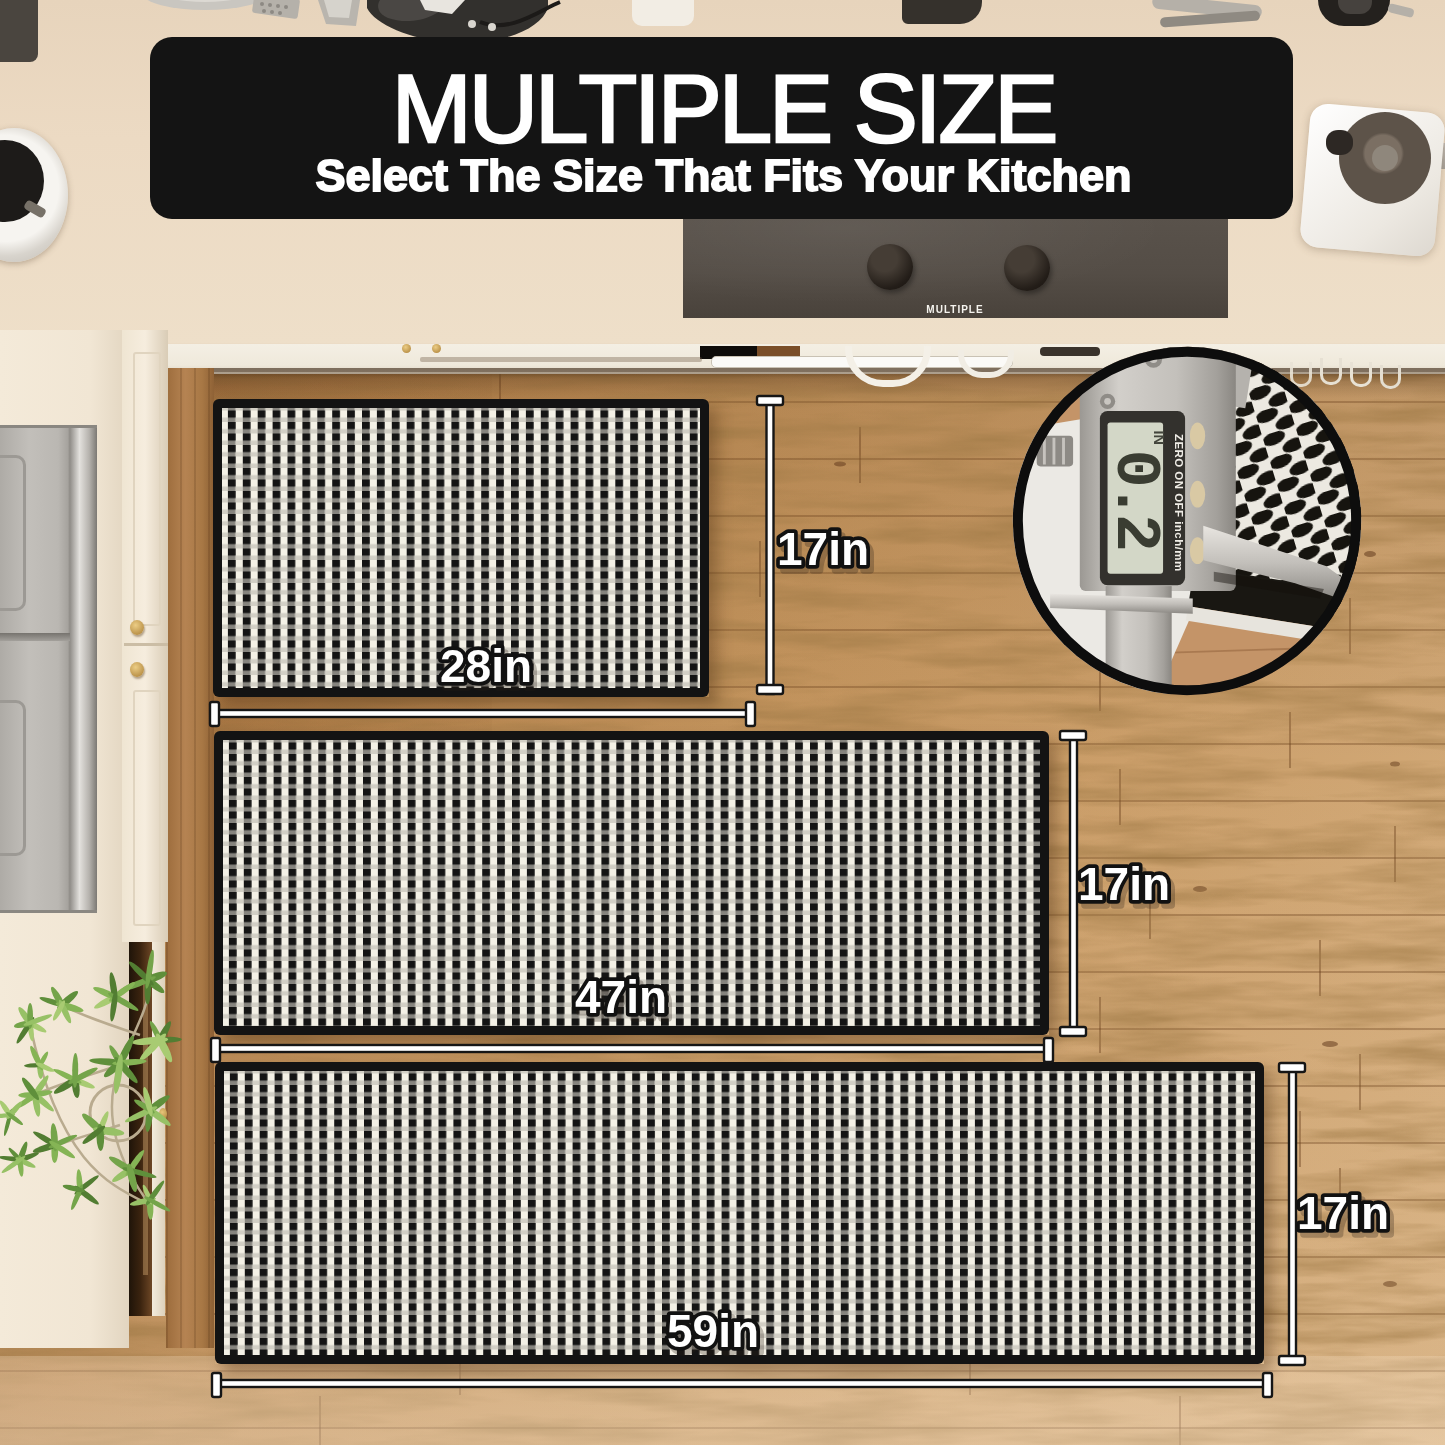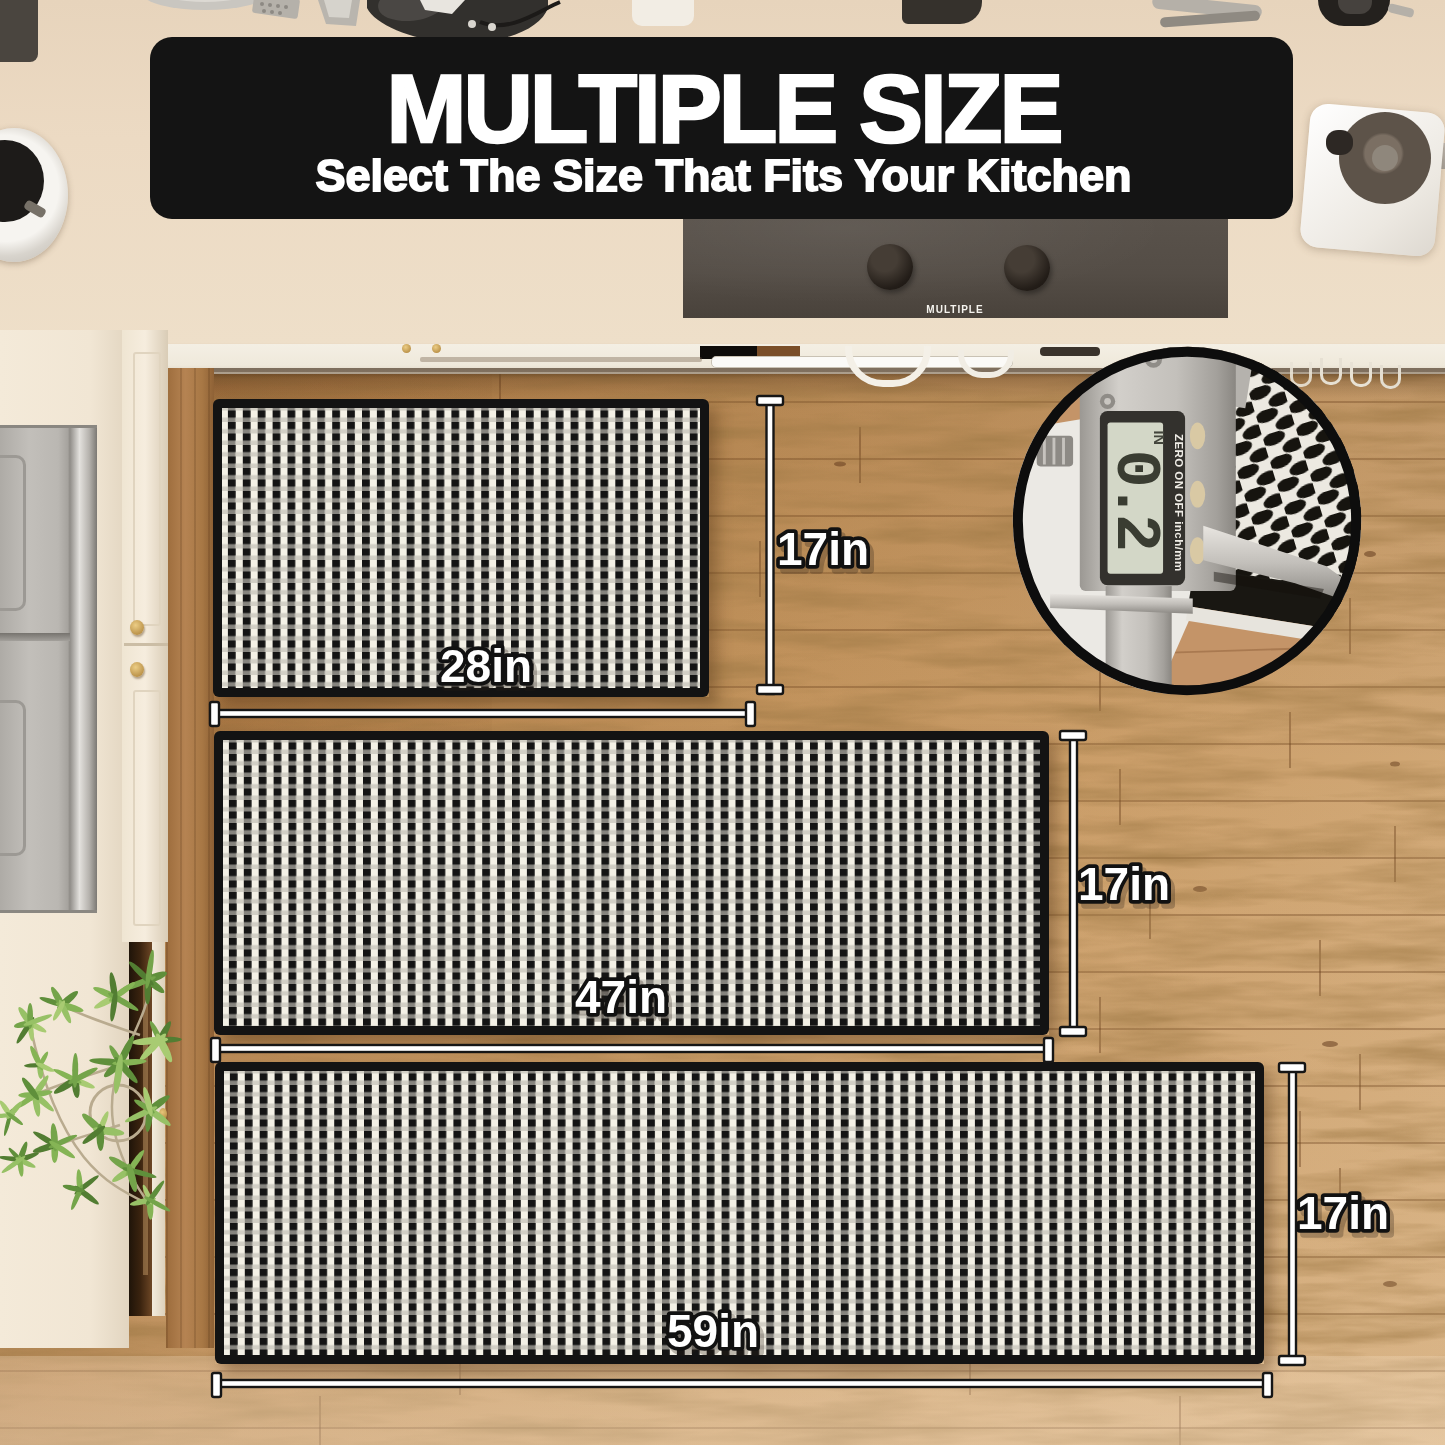--- a/index.html
+++ b/index.html
@@ -328,21 +328,21 @@
   </svg>
 
   <svg class="abs" style="left:215px;top:1062px;box-shadow:8px 10px 14px rgba(70,40,15,0.35);" width="1049" height="302">
     <rect x="0" y="0" width="1049" height="302" rx="6" fill="#131313"></rect>
     <rect x="9" y="9" width="1031" height="284" fill="url(#gingham)"></rect>
   </svg>
 
   <div class="abs" id="banner" style="left:150px;top:37px;width:1143px;height:182px;background:#141414;border-radius:22px;"></div>
 
   <div class="abs" style="left:152px;top:61px;width:1143px;text-align:center;color:#fff;
-       font-size:96px;font-weight:bold;letter-spacing:-3px;line-height:1;-webkit-text-stroke:2.5px #fff;">MULTIPLE SIZE</div>
+       font-size:96px;font-weight:normal;letter-spacing:-3px;line-height:1;-webkit-text-stroke:2.5px #fff;">MULTIPLE SIZE</div>
 
   <div class="abs" style="left:152px;top:150px;width:1143px;text-align:center;color:#fff;
        font-size:45px;font-weight:bold;-webkit-text-stroke:1.8px #fff;">Select The Size That Fits Your Kitchen</div>
 
   <svg class="abs" style="left:0;top:0;" width="1445" height="1445" viewBox="0 0 1445 1445">
     <g stroke="#161616" stroke-width="2.4" fill="#ffffff">
 
       <g>
         <rect x="766.5" y="399" width="7" height="295"></rect>
         <rect x="757" y="396" width="26" height="9" rx="2"></rect>

